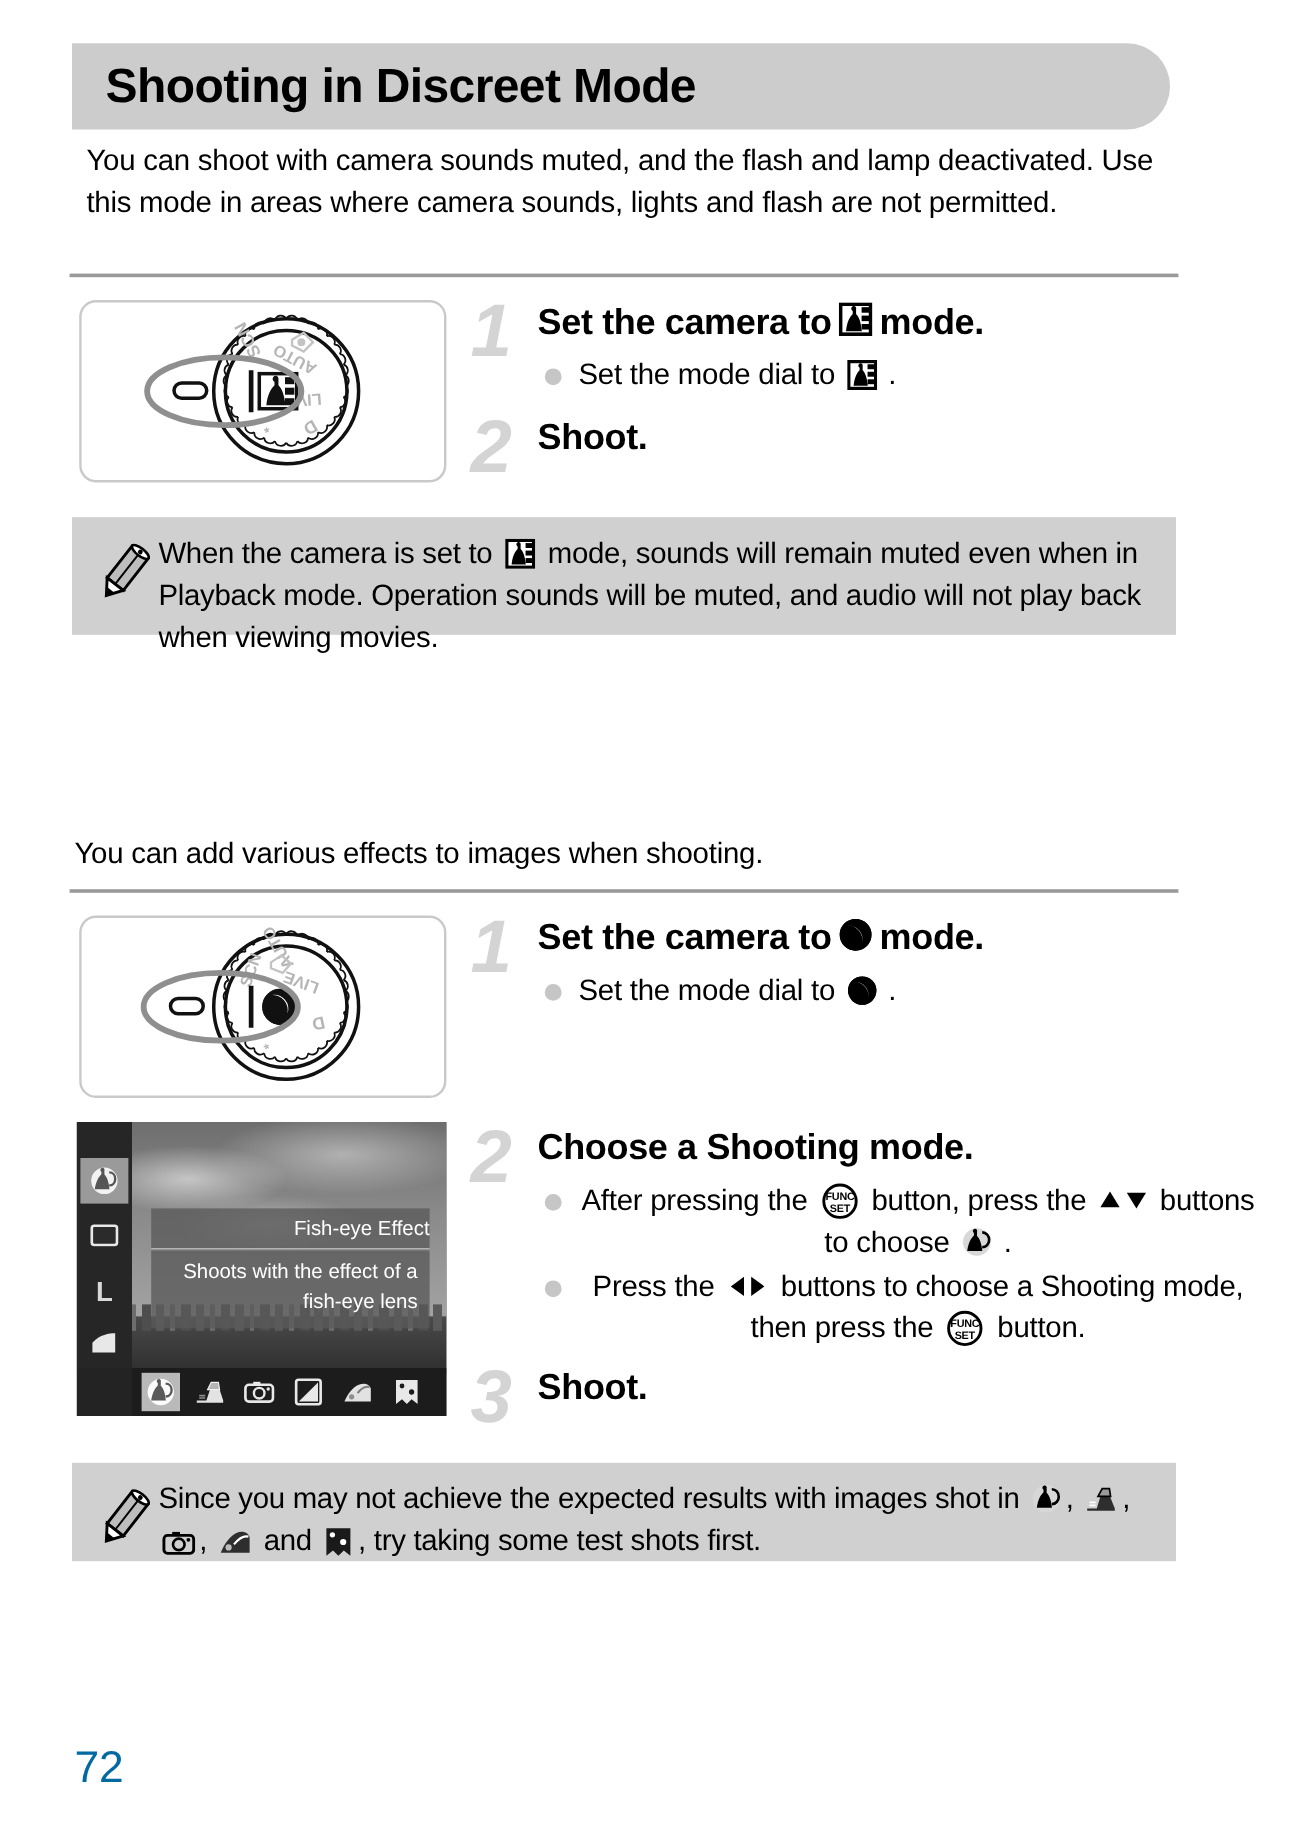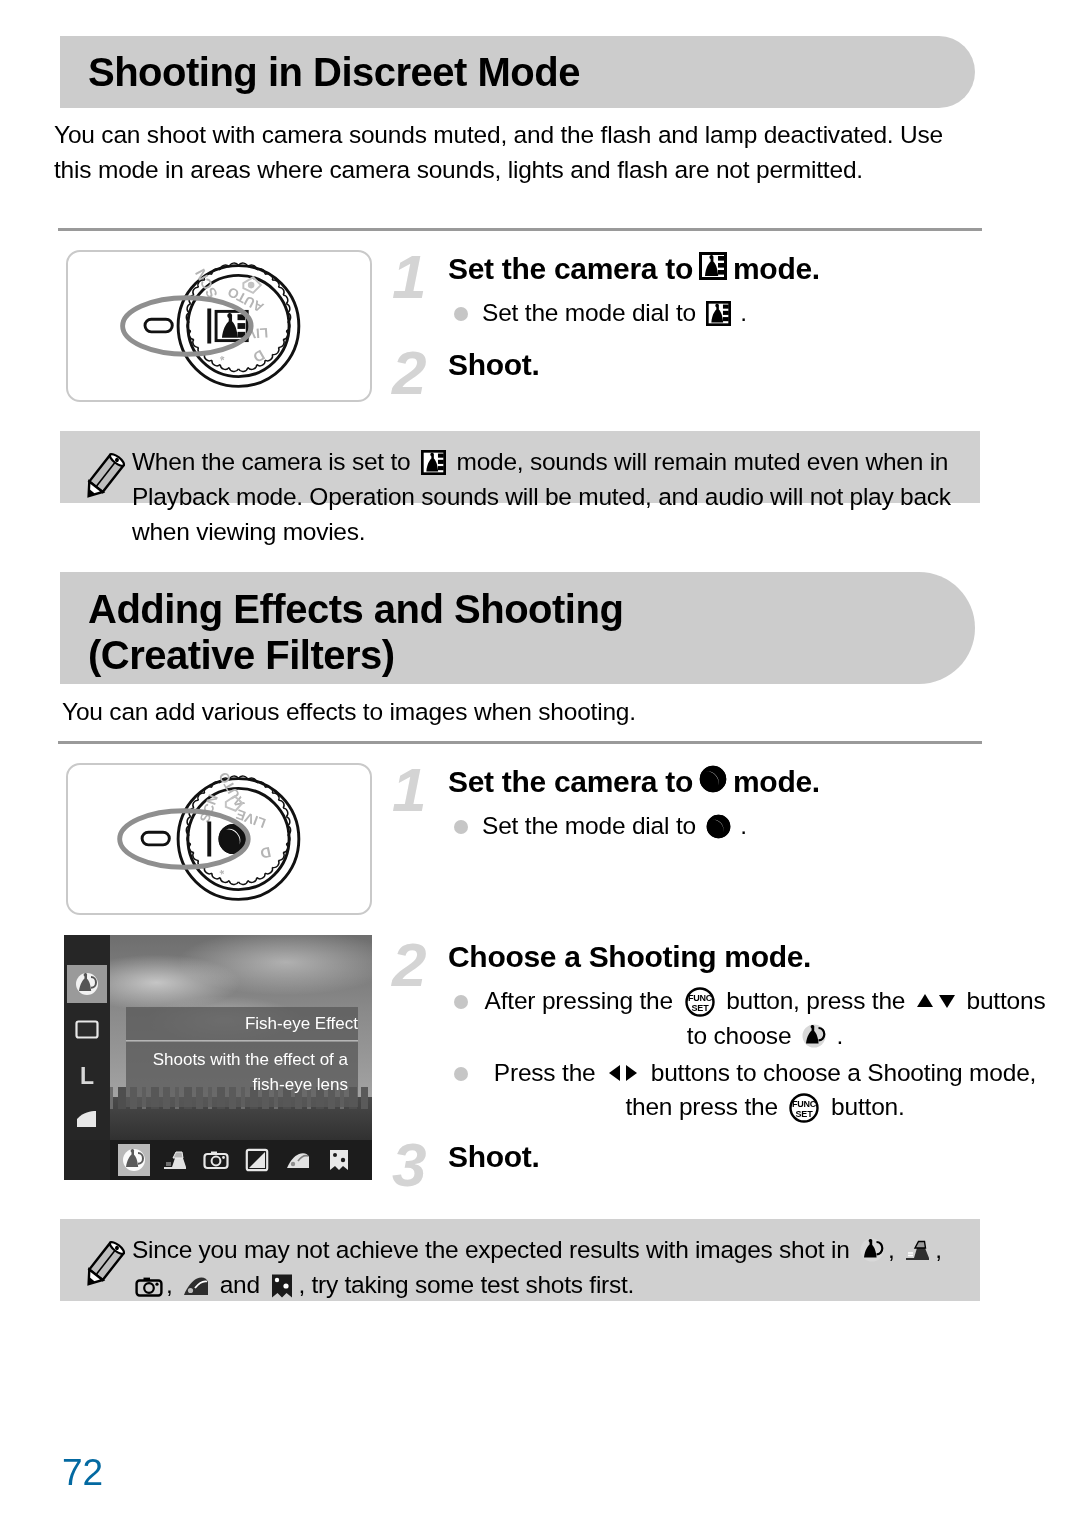--- a/index.html
+++ b/index.html
@@ -285,21 +285,21 @@
 </style>
 </head>
 <body>
 
 <div class="page">
 
   <div class="section-bar" style="top:36px; width:915px; height:72px;">
     <span class="title">Shooting in Discreet Mode</span>
   </div>
 
-  <div class="body-text" style="left:54px; top:117px; width:918px;">You can shoot with camera sounds muted, and the flash and lamp deactivated. Use this mode in areas where camera sounds, lights and flash are not permitted.</div>
+  <div class="body-text" style="left:72px; top:117px; width:918px;">You can shoot with camera sounds muted, and the flash and lamp deactivated. Use this mode in areas where camera sounds, lights and flash are not permitted.</div>
 
   <div class="hrule" style="left:58px; top:228px; width:924px;"></div>
 
   <div class="figure-box" style="left:66px; top:250px; width:306px; height:152px;">
     <svg class="dial-wrap" viewBox="0 0 306 152">
 
       <circle cx="173" cy="76" r="62" fill="#ffffff" stroke="#111" stroke-width="3"></circle>
       <circle cx="173" cy="76" r="52" fill="#ffffff" stroke="#111" stroke-width="3"></circle>
       <g stroke="#111" stroke-width="1.6" fill="none">
         <g id="d1ticks">
@@ -406,21 +406,21 @@
     </div>
   </div>
 
   <div class="step" style="left:392px; top:348px; width:400px;">
     <span class="step-num">2</span>
     <div class="step-head">
       <span>Shoot.</span>
     </div>
   </div>
 
-  <div class="note-box" style="top:431px; width:920px; height:72px;">
+  <div class="note-box" style="top:431px; width:920px; height:98px;">
     <div class="note-icon">
       <svg width="44" height="56" viewBox="0 0 44 56">
         <g transform="rotate(38 22 28)">
           <rect x="14" y="6" width="17" height="34" fill="#bdbdbd" stroke="#000" stroke-width="2.4"></rect>
           <line x1="22.5" y1="8" x2="22.5" y2="39" stroke="#000" stroke-width="1.6"></line>
           <ellipse cx="22.5" cy="6" rx="8.5" ry="3.2" fill="#fff" stroke="#000" stroke-width="2.2"></ellipse>
           <circle cx="22.5" cy="6" r="2" fill="#000"></circle>
           <path d="M14 40 L22.5 52 L31 40 Z" fill="#ffffff" stroke="#000" stroke-width="2.4"></path>
           <path d="M19 46 L22.5 52 L26 46 Z" fill="#000"></path>
         </g>
@@ -434,26 +434,20 @@
           <path d="M6 24 c0.8 -8 3.2 -12 5.6 -14.4 l0 -2.4 c-1.6 -0.9 -1.6 -3.2 0 -4 1.7 -0.9 3.4 0.8 2.8 2.8 l0 3.6 c2.4 2.4 4 6.4 4.8 14.4 z" fill="#000"></path>
           <rect x="19" y="4" width="6.5" height="4.6" fill="#000"></rect>
           <rect x="19" y="11" width="6.5" height="4.6" fill="#000"></rect>
           <rect x="19" y="18" width="6.5" height="4.6" fill="#000"></rect>
         </svg>
       </span>
       <span>mode, sounds will remain muted even when in Playback mode. Operation sounds will be muted, and audio will not play back when viewing movies.</span>
     </div>
   </div>
 
-  <div class="section-bar" style="top:572px; width:915px; height:112px; align-items:flex-start; padding-top:14px; border-radius:0 56px 56px 0;">
-    <div>
-      <div class="title">Adding Effects and Shooting</div>
-      <div class="title">(Creative Filters)</div>
-    </div>
-  </div>
 
   <div class="body-text" style="left:62px; top:694px; width:918px;">You can add various effects to images when shooting.</div>
 
   <div class="hrule" style="left:58px; top:741px; width:924px;"></div>
 
   <div class="figure-box" style="left:66px; top:763px; width:306px; height:152px;">
     <svg class="dial-wrap" viewBox="0 0 306 152">
       <circle cx="173" cy="76" r="62" fill="#ffffff" stroke="#111" stroke-width="3"></circle>
       <circle cx="173" cy="76" r="52" fill="#ffffff" stroke="#111" stroke-width="3"></circle>
       <g fill="none" stroke="#111" stroke-width="1.5">

